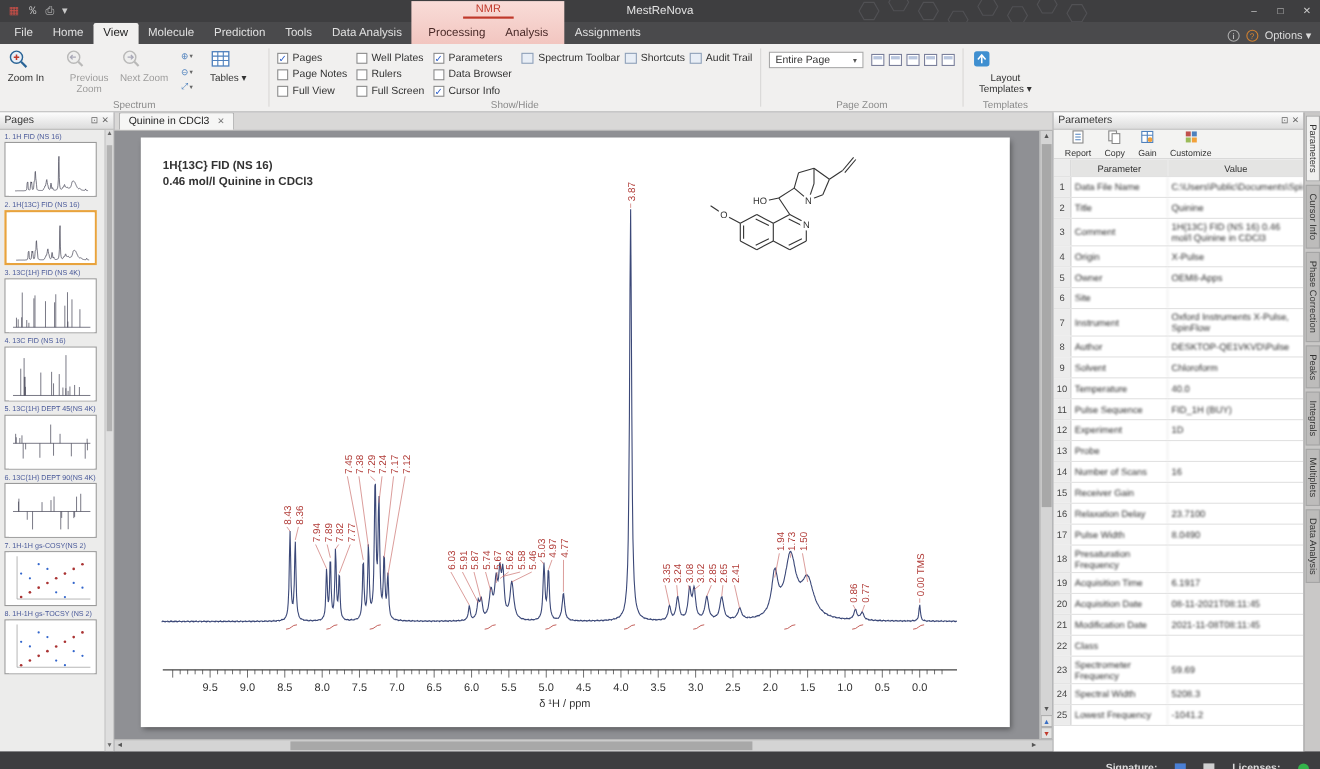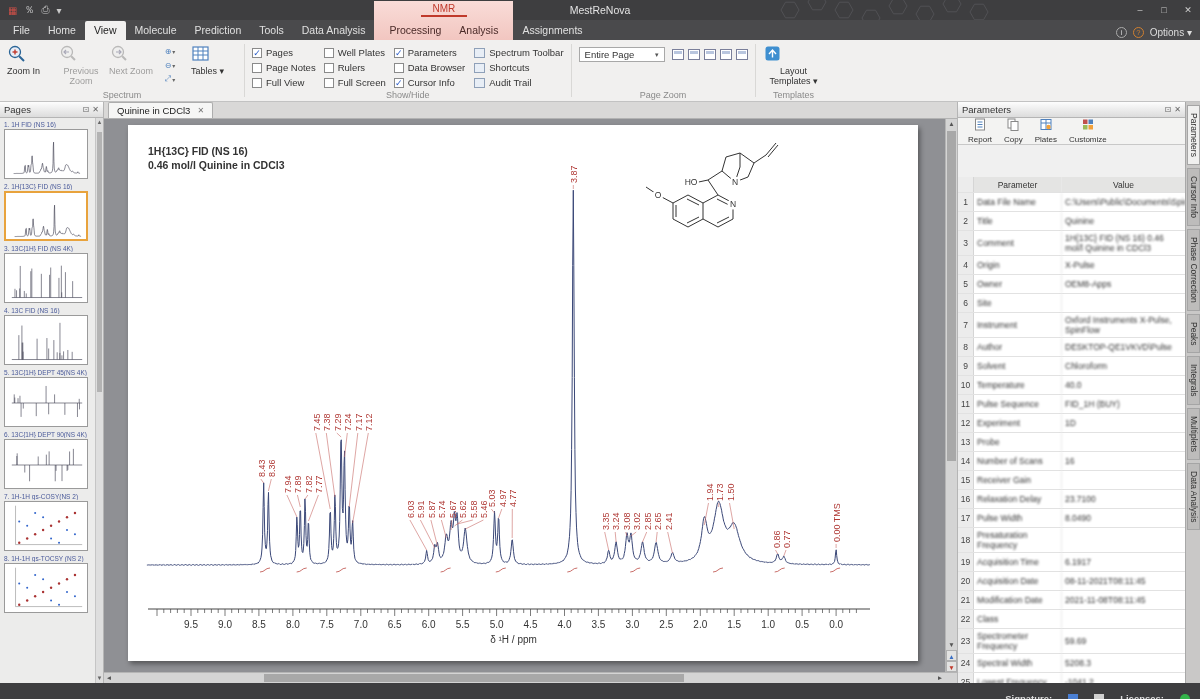--- a/index.html
+++ b/index.html
@@ -39,21 +39,21 @@
   .rsep{width:1px;background:#d9d8d6;margin:4px 0;}
   .rbtn-big{width:46px;display:flex;flex-direction:column;align-items:flex-start;font-size:9px;color:#333;text-align:center;line-height:1.1;gap:1px;padding-top:2px;}
   .rbtn-big.disabled{opacity:.45;}
   .mini-col{display:flex;flex-direction:column;gap:2px;padding-top:3px;}
   .mini-btn{width:20px;height:12px;font-size:8px;display:flex;align-items:center;justify-content:center;gap:1px;color:#4f81bd;}
   .mini-btn .dn{font-size:6px;color:#666;}
   .cb-cols{display:flex;gap:8px;}
   .cb-col{display:flex;flex-direction:column;gap:4px;padding-top:5px;}
   .cb{display:flex;align-items:center;gap:4px;font-size:9.5px;color:#333;white-space:nowrap;}
   .cb-box{width:10px;height:10px;border:1px solid #8a8a8a;background:#fff;font-size:9px;line-height:9px;color:#2a5cc8;text-align:center;flex:0 0 auto;}
-  .tool-col{display:flex;flex-direction:column;gap:4px;padding-top:5px;margin-left:4px;}
+  .tool-col{display:flex;flex-direction:row;gap:4px;padding-top:5px;margin-left:4px;}
   .tool-row{display:flex;align-items:center;gap:4px;font-size:9.5px;color:#333;white-space:nowrap;}
   .tool-ic{width:11px;height:10px;border:1px solid #8fa0b8;background:#e8eef6;flex:0 0 auto;}
   .pz-col{display:flex;flex-direction:row;align-items:center;padding-top:5px;gap:7px;}
   .dropdown{background:#fff;border:1px solid #a8a8a8;padding:1px 5px;font-size:9.5px;display:flex;gap:8px;align-items:center;width:86px;justify-content:space-between;color:#333;}
   .dropdown .dn{font-size:7px;color:#555;}
   .pz-icons{display:flex;gap:4px;}
   .mini-page{width:12px;height:11px;border:1px solid #7a7f9a;background:#fff;position:relative;}
   .mini-page i{position:absolute;left:1px;top:1px;right:1px;height:3px;background:#b9c6de;}
 
   
@@ -90,21 +90,21 @@
   .navbtn.down{color:#c0392b;}
   .hscroll{height:11px;background:#d4d4d4;border-top:1px solid #b5b5b5;position:relative;flex:0 0 auto;}
   .hscroll .thumbh{position:absolute;top:1px;bottom:1px;left:160px;width:420px;background:#a8a8a8;}
   .hscroll .arr-l{position:absolute;left:0;top:0;width:10px;height:100%;font-size:6.5px;color:#555;text-align:center;line-height:10px;}
   .hscroll .arr-r{position:absolute;right:12px;top:0;width:10px;height:100%;font-size:6.5px;color:#555;text-align:center;line-height:10px;}
 
   
   .params-panel{width:228px;background:#f0f0f0;border-left:1px solid #b5b5b5;display:flex;flex-direction:column;}
   .params-toolbar{height:27px;display:flex;align-items:center;gap:12px;padding:0 10px;border-bottom:1px solid #c8c8c8;background:#f3f3f2;flex:0 0 auto;}
   .ptool{display:flex;flex-direction:column;align-items:center;font-size:8px;color:#333;line-height:1;gap:3px;}
-  .params-table{flex:1;overflow:hidden;background:#fff;font-size:8.5px;margin-top:32px;}
+  .params-table{flex:1;overflow:hidden;background:#fff;font-size:8.5px;}
   .prow{display:flex;border-bottom:1px solid #e2e2e2;min-height:19px;align-items:stretch;}
   .pnum{width:16px;background:#ececec;border-right:1px solid #d5d5d5;display:flex;align-items:center;justify-content:center;color:#444;flex:0 0 auto;}
   .pname{width:88px;padding:2px 3px;border-right:1px solid #e8e8e8;display:flex;align-items:center;color:#333;flex:0 0 auto;}
   .pval{flex:1;padding:2px 3px;display:flex;align-items:center;overflow:hidden;color:#333;min-width:0;}
   .prow.header{min-height:16px;}
   .prow.header .pname,.prow.header .pval{background:#e4e4e3;justify-content:center;color:#333;}
   .blur{filter:blur(0.9px);}
 
   
   .right-strip{width:15px;background:#c9c8c7;border-left:1px solid #a8a8a8;display:flex;flex-direction:column;gap:3px;padding-top:3px;align-items:center;}
@@ -816,21 +816,21 @@
               </svg></span>
           <span>Copy</span>
         </div>
         <div class="ptool">
           <span><svg width="12" height="13" viewBox="0 0 12 13">
                 <rect x="1" y="1.5" width="10" height="10" fill="#fff" stroke="#4f81bd"></rect>
                 <line x1="1" y1="5" x2="11" y2="5" stroke="#4f81bd"></line>
                 <line x1="6" y1="1.5" x2="6" y2="11.5" stroke="#4f81bd"></line>
                 <circle cx="8.5" cy="9" r="2.2" fill="#f2a13a"></circle>
               </svg></span>
-          <span>Plates</span>
+          <span>Gain</span>
         </div>
         <div class="ptool">
           <span><svg width="12" height="13" viewBox="0 0 12 13">
                 <rect x="1" y="1.5" width="4.5" height="4.5" fill="#c0504d"></rect>
                 <rect x="6.5" y="1.5" width="4.5" height="4.5" fill="#4f81bd"></rect>
                 <rect x="1" y="7" width="4.5" height="4.5" fill="#9bbb59"></rect>
                 <rect x="6.5" y="7" width="4.5" height="4.5" fill="#f2a13a"></rect>
               </svg></span>
           <span>Customize</span>
         </div>

